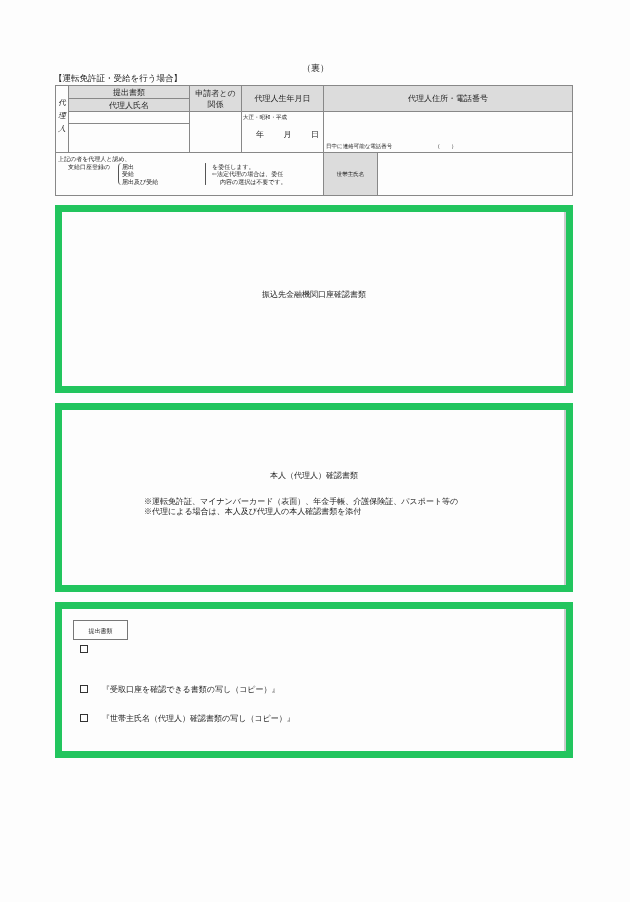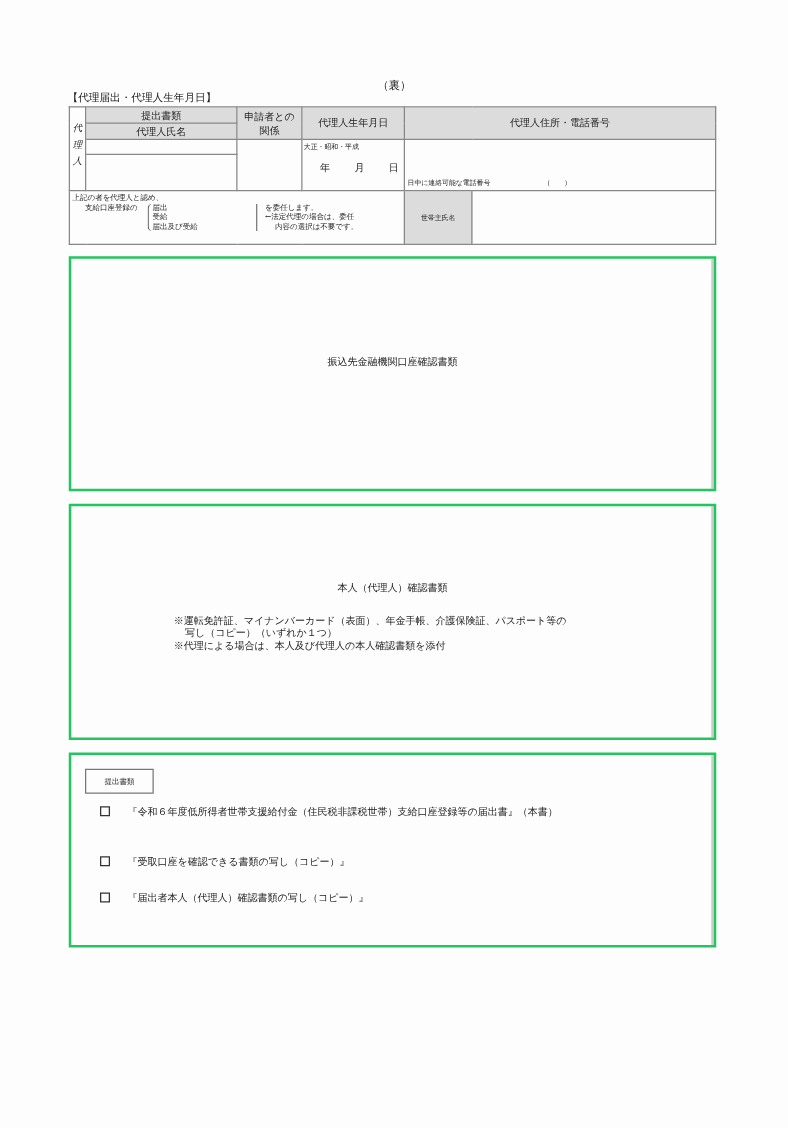--- a/index.html
+++ b/index.html
@@ -6,30 +6,30 @@
   html, body { width: 630px; height: 902px; background: #fdfdfd; }
   body { position: relative; font-family: "DejaVu Serif", "Liberation Serif", serif; color: #222; overflow: hidden; }
   .abs { position: absolute; }
   .page-mark { left: 302px; top: 62px; font-size: 9px; }
   .section-title { left: 54px; top: 73px; font-size: 8.5px; }
   table.agent { position: absolute; left: 55px; top: 85px; width: 518px; border-collapse: collapse; font-size: 8px; }
   table.agent td { border: 1px solid #888; vertical-align: middle; }
   .hdr { background: #dcdcdc; text-align: center; }
   .vlabel { width: 13px; text-align: center; font-size: 7.5px; line-height: 13px; font-style: italic; }
   .tiny { font-size: 5.5px; }
-  .box { position: absolute; left: 55px; width: 518px; border: 2px solid #22c55e; box-shadow: -2px 0 0 #ccc inset; background: #fdfdfd; }
+  .box { position: absolute; left: 55px; width: 518px; border: 7px solid #22c55e; box-shadow: -2px 0 0 #ccc inset; background: #fdfdfd; }
   .center { text-align: center; }
   .doc-item { position: absolute; left: 80px; font-size: 8px; display: flex; gap: 14px; }
   .chk { width: 8px; height: 8px; border: 1px solid #333; margin-top: 1px; flex: none; }
 </style>
 </head>
 <body>
 
 <div class="abs page-mark">（裏）</div>
-<div class="abs section-title">【代理届出・代理人生年月日】</div>
+<div class="abs section-title">【運転免許証・受給を行う場合】</div>
 
 <table class="agent">
   <tbody>
       <tr style="height:13px">
     <td class="vlabel" rowspan="4" style="white-space:normal;word-break:break-all;padding-top:10px;vertical-align:top">代理人</td>
     <td class="hdr" style="width:121px">提出書類</td>
     <td class="hdr" rowspan="2" style="width:52px;line-height:11px">
       <div>申請者との</div>
       <div>関係</div>
     </td>
@@ -83,35 +83,33 @@
   </table>
 
 <div class="box" style="top:205px;height:188px">
   <div class="center" style="margin-top:77px;font-size:8px">振込先金融機関口座確認書類</div>
 </div>
 
 <div class="box" style="top:403px;height:189px">
   <div class="center" style="margin-top:60px;font-size:8px">本人（代理人）確認書類</div>
   <div style="margin:16px 0 0 82px;font-size:8px;line-height:10px">
     <div>※運転免許証、マイナンバーカード（表面）、年金手帳、介護保険証、パスポート等の</div>
-    <div style="padding-left:9px">写し（コピー）（いずれか１つ）</div>
     <div>※代理による場合は、本人及び代理人の本人確認書類を添付</div>
   </div>
 </div>
 
 <div class="box" style="top:602px;height:156px">
   <div style="position:absolute;left:11px;top:11px;width:55px;height:20px;border:1px solid #777;font-size:6px;text-align:center;line-height:19px">提出書類</div>
 </div>
 
 <div class="doc-item" style="top:644px">
   <span class="chk"></span>
   <div style="line-height:12px">
-    <div>『令和６年度低所得者世帯支援給付金（住民税非課税世帯）支給口座登録等の届出書』（本書）</div>
   </div>
 </div>
 <div class="doc-item" style="top:684px">
   <span class="chk"></span>
   <div>『受取口座を確認できる書類の写し（コピー）』</div>
 </div>
 <div class="doc-item" style="top:713px">
   <span class="chk"></span>
-  <div>『届出者本人（代理人）確認書類の写し（コピー）』</div>
+  <div>『世帯主氏名（代理人）確認書類の写し（コピー）』</div>
 </div>
 
 </body></html>

